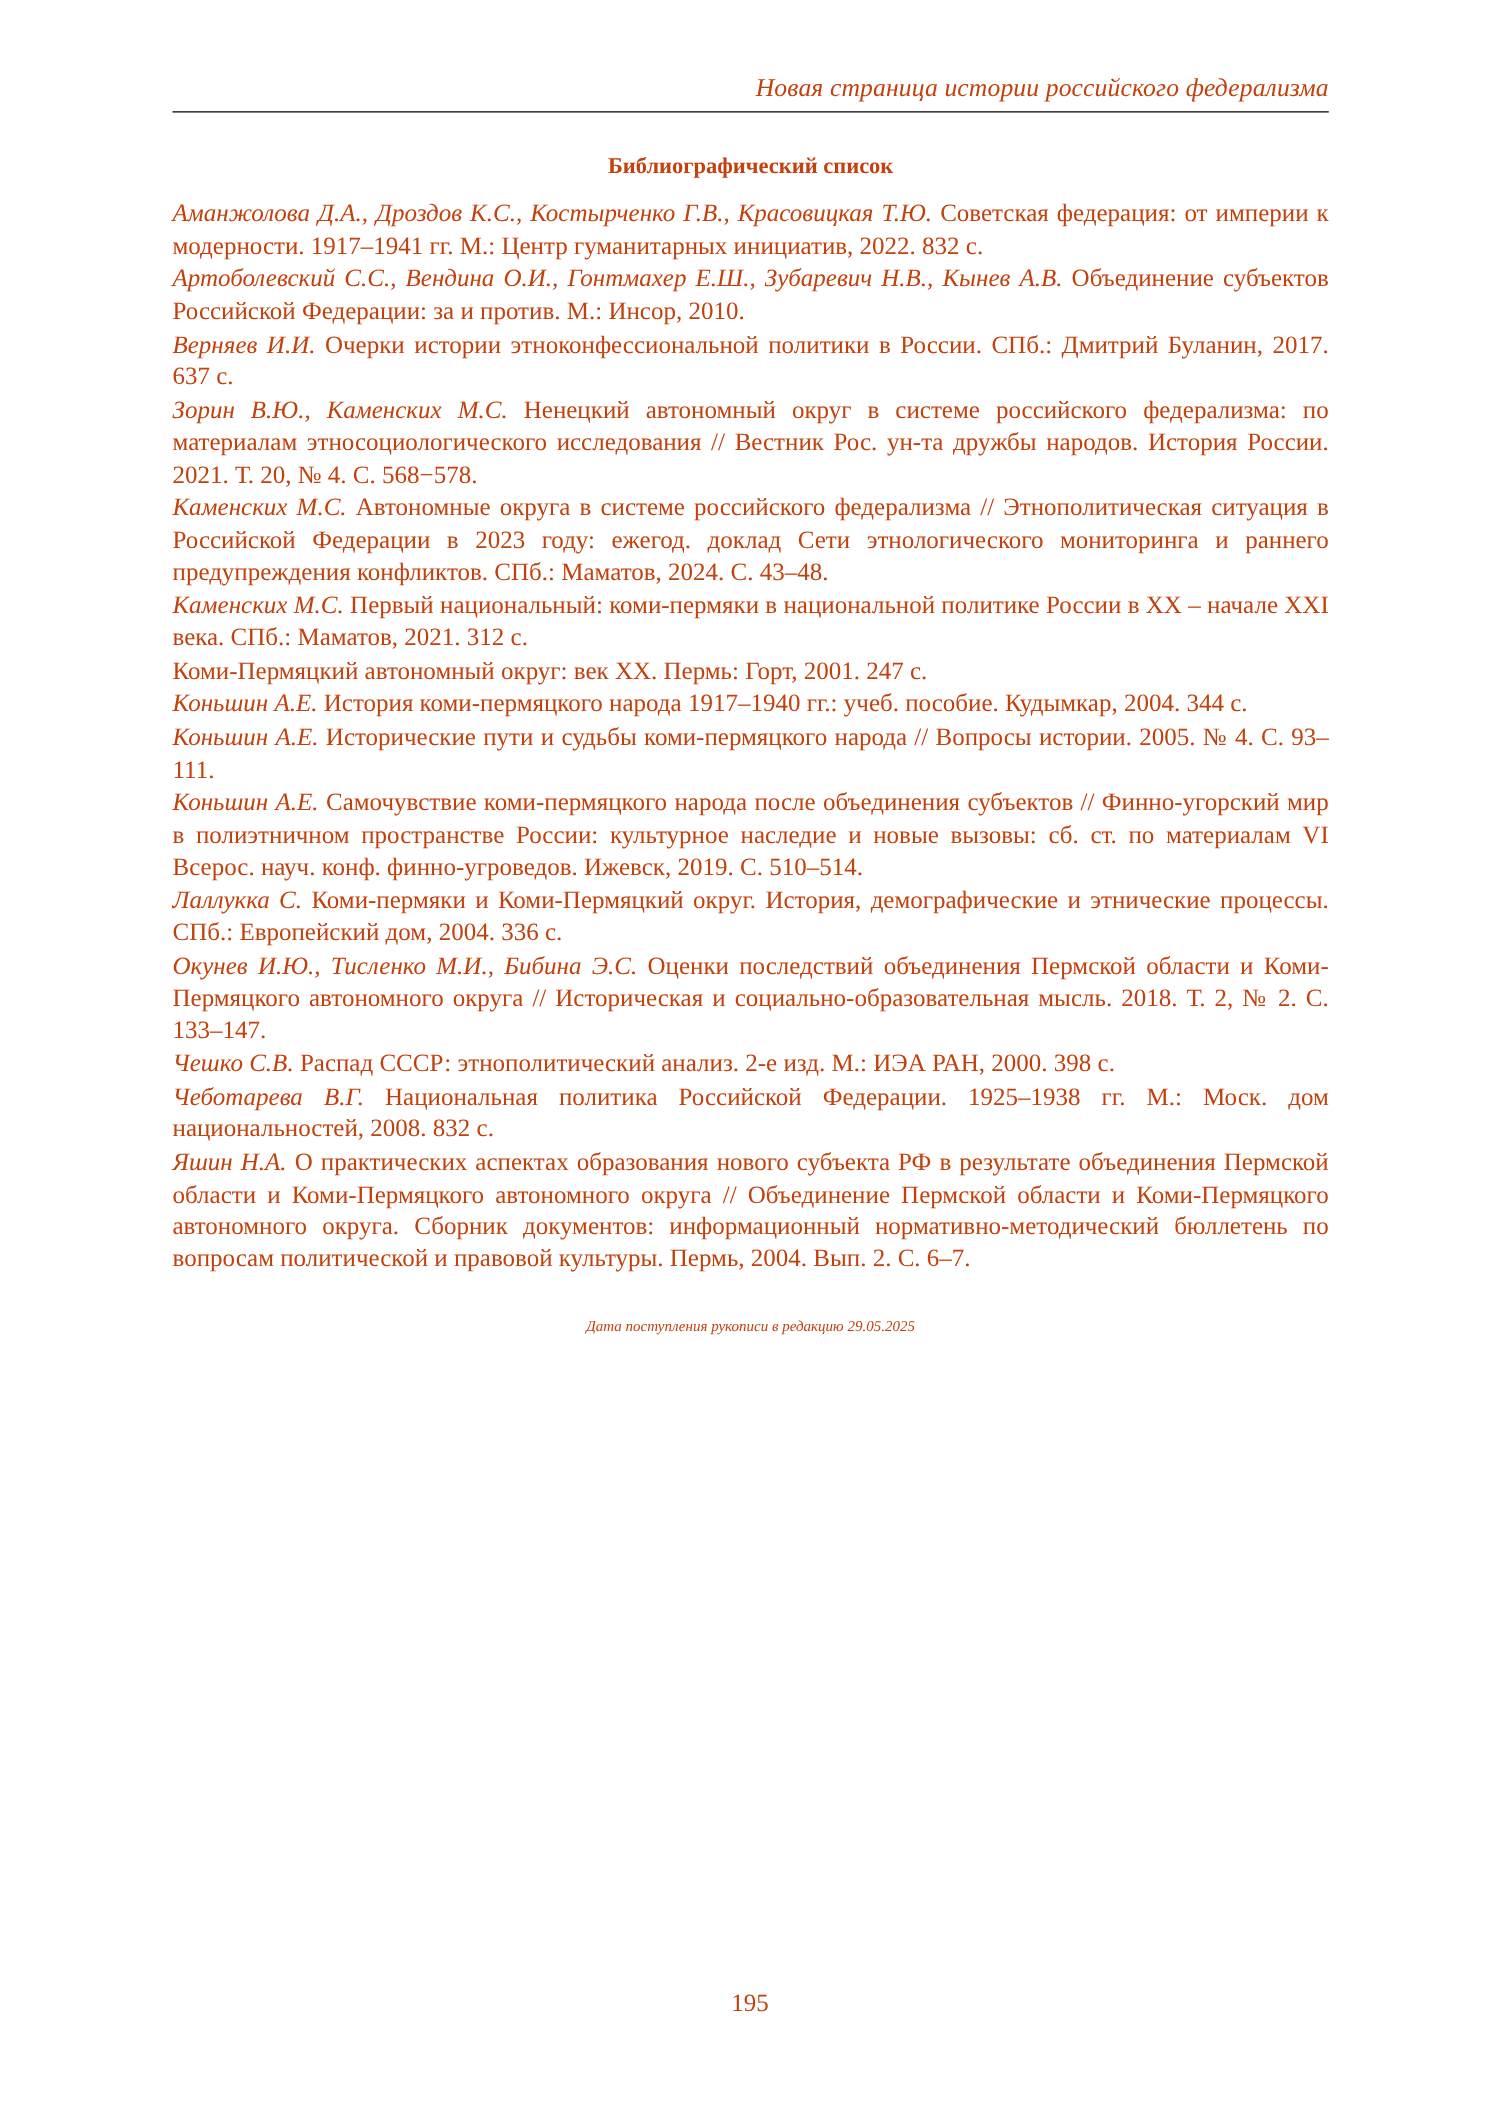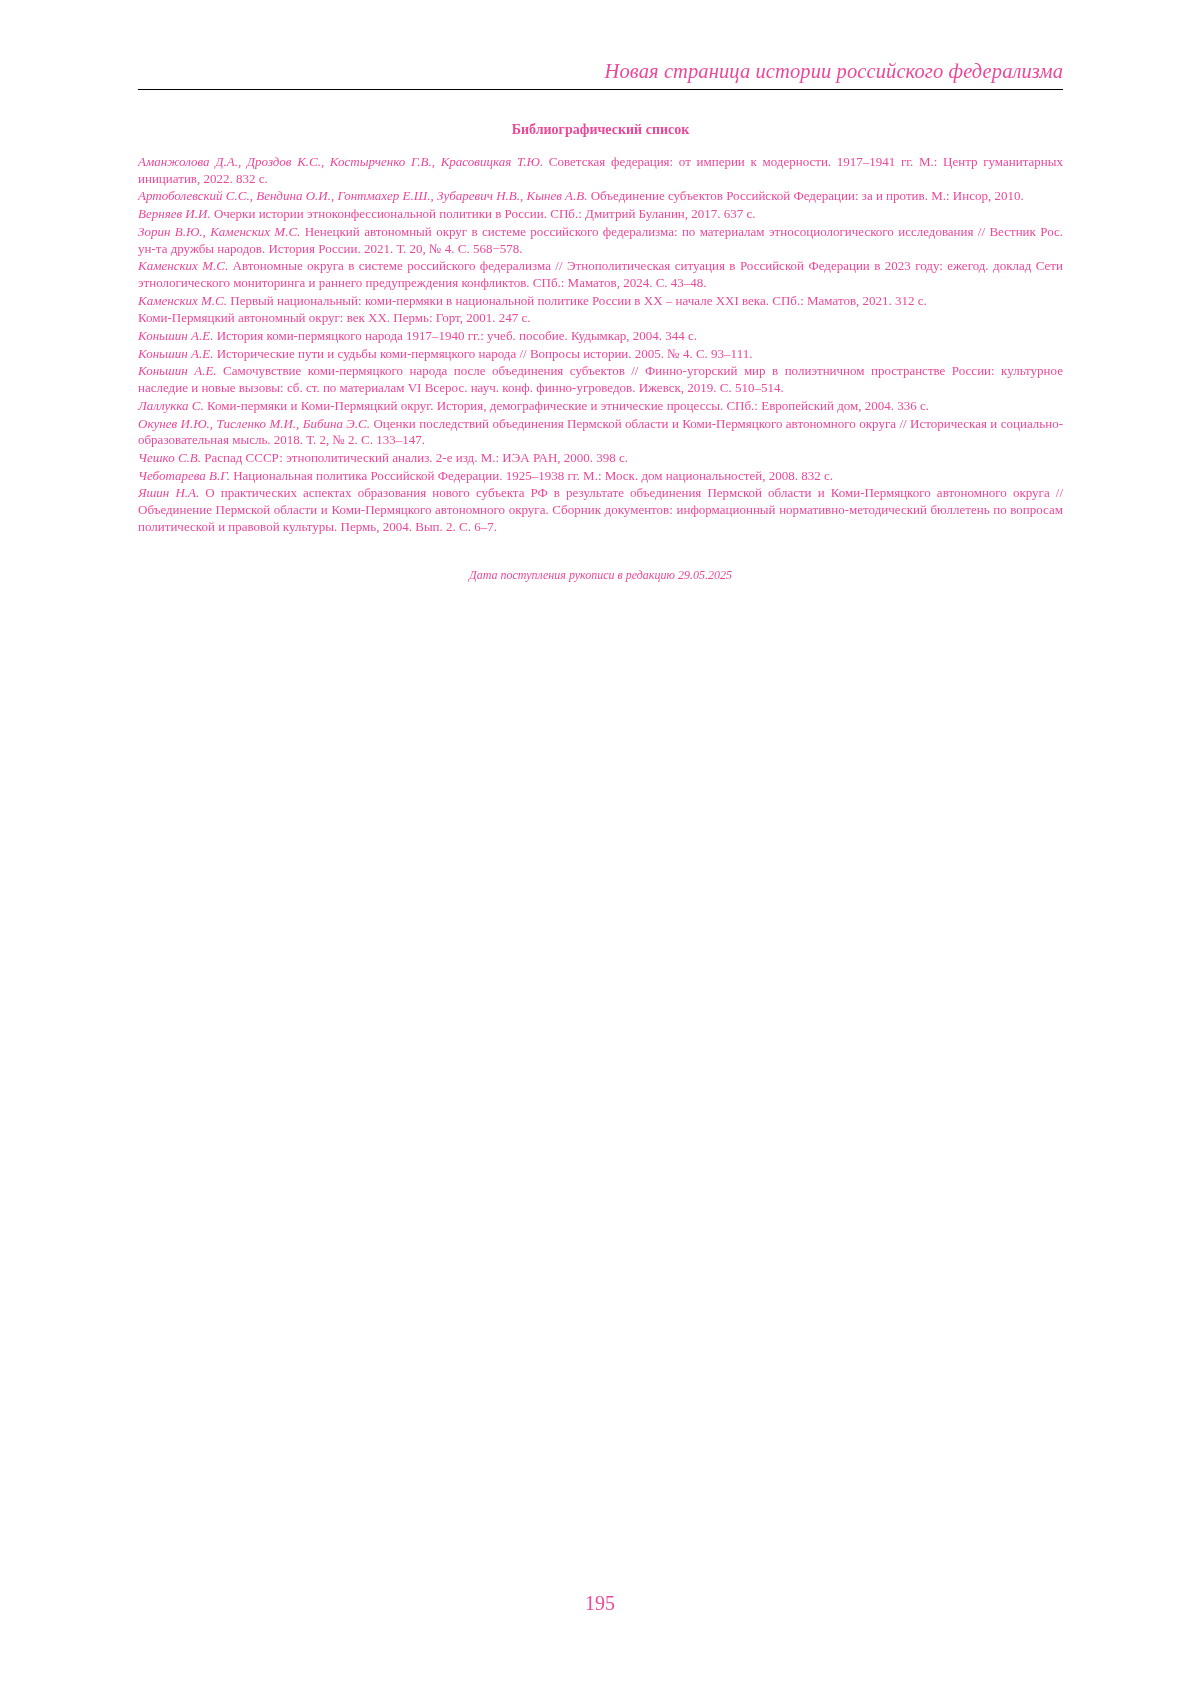--- a/index.html
+++ b/index.html
@@ -6,21 +6,21 @@
     margin: 0;
     padding: 0;
     background: #ffffff;
   }
   .page {
     width: 1200px;
     height: 1697px;
     position: relative;
     background: #ffffff;
     font-family: "Liberation Serif", "DejaVu Serif", serif;
-    color: #ec4899;
+    color: #c2410c;
     box-sizing: border-box;
   }
   .content {
     position: absolute;
     left: 138px;
     top: 60px;
     width: 925px;
   }
   .running-head {
     text-align: right;
@@ -30,25 +30,25 @@
     padding-bottom: 6px;
   }
   .rule {
     border-bottom: 1.6px solid #000;
     width: 100%;
     margin-bottom: 32px;
   }
   .section-title {
     text-align: center;
     font-weight: bold;
-    font-size: 14px;
+    font-size: 18px;
     margin-bottom: 16px;
   }
   .ref {
-    font-size: 13px;
+    font-size: 20px;
     line-height: 1.285;
     text-align: justify;
     text-justify: inter-word;
     margin: 0 0 1px 0;
     hyphens: manual;
   }
   .ref i {
     font-style: italic;
   }
   .submitted {

